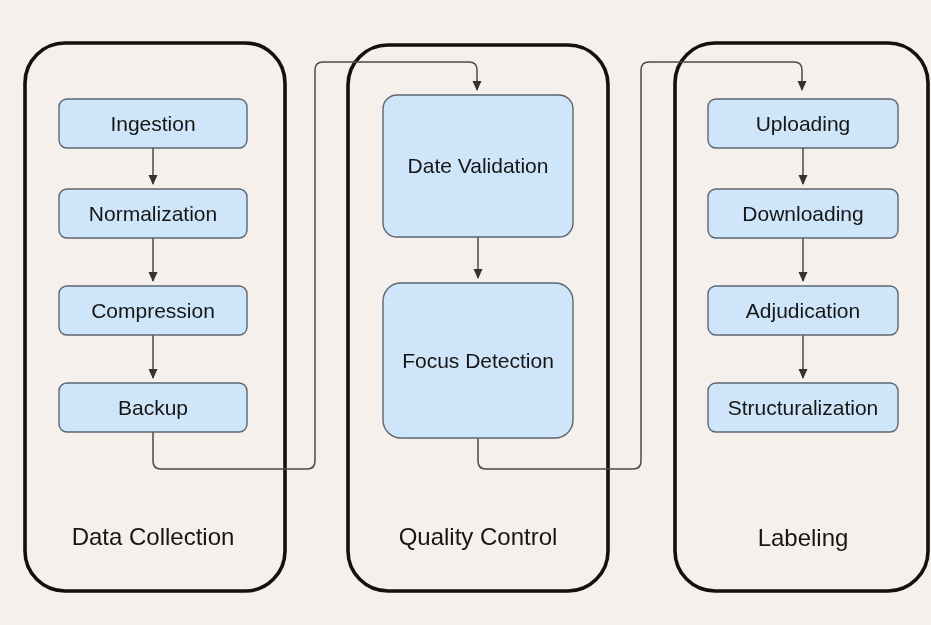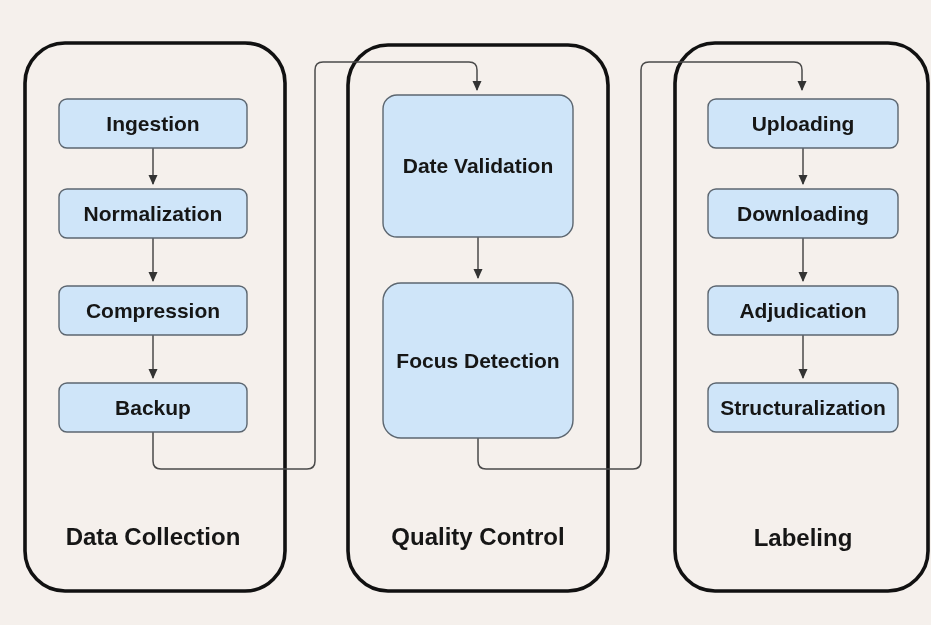--- a/index.html
+++ b/index.html
@@ -8,21 +8,20 @@
     width: 931px;
     height: 625px;
     background: #f5f0ec;
     overflow: hidden;
     font-family: "Liberation Sans", sans-serif;
   }
   .stage {
     position: relative;
     width: 921px;
     height: 625px;
-    font-weight: bold;
   }
   svg { display: block; }
   .container-rect {
     fill: none;
     stroke: #111111;
     stroke-width: 3.6;
   }
   .node-rect {
     fill: #cfe5f9;
     stroke: #5c6670;

